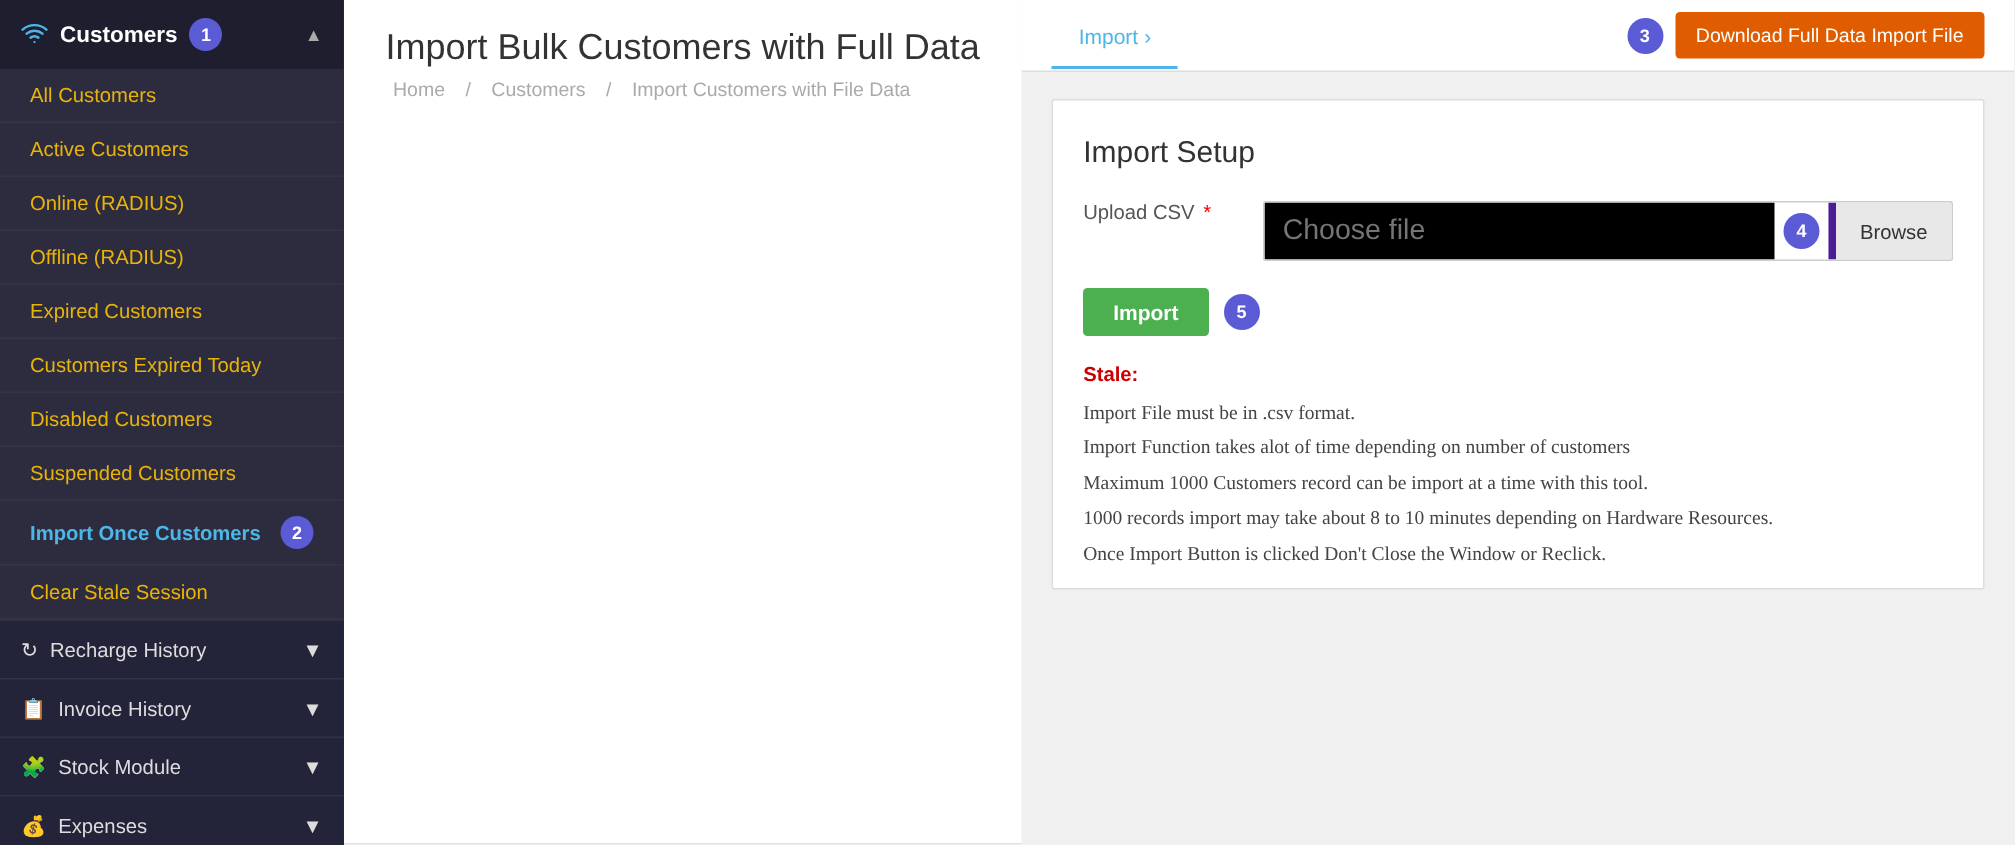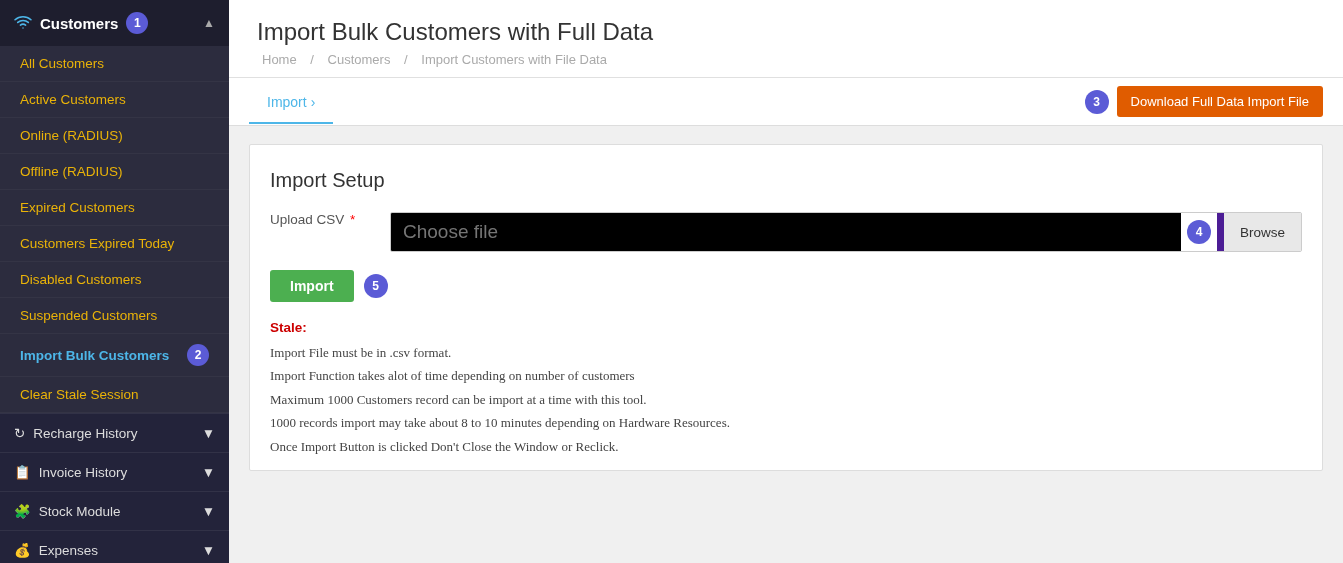--- a/index.html
+++ b/index.html
@@ -69,21 +69,21 @@
       font-size: 13.5px;
       border-top: 1px solid rgba(255,255,255,0.07);
     }
     .sidebar-section-header .section-icon { margin-right: 8px; }
     .sidebar-section-header-left { display: flex; align-items: center; }
 
     
     .main {
       flex: 1;
       display: flex;
-      flex-direction: column;
+      flex-direction: row;
       background: #f0f0f0;
       overflow-y: auto;
     }
     .page-header {
       background: #fff;
       padding: 18px 28px 10px 28px;
       border-bottom: 1px solid #e0e0e0;
     }
     .page-title {
       font-size: 24px;
@@ -200,21 +200,21 @@
       padding: 8px 12px;
       font-size: 19px;
       color: #888;
       background: #000000;
       border: none;
       outline: none;
     }
     .file-browse-btn {
       background: #e8e8e8;
       border: none;
-      border-left: 7px solid #4c1d95;
+      border-left: 5px solid #4c1d95;
       padding: 8px 16px;
       cursor: pointer;
       font-size: 13.5px;
       color: #333;
     }
 
     
     .import-btn-row {
       display: flex;
       align-items: center;
@@ -269,21 +269,21 @@
   <div>
     <div class="sidebar-nav-item">All Customers</div>
     <div class="sidebar-nav-item">Active Customers</div>
     <div class="sidebar-nav-item">Online (RADIUS)</div>
     <div class="sidebar-nav-item">Offline (RADIUS)</div>
     <div class="sidebar-nav-item">Expired Customers</div>
     <div class="sidebar-nav-item">Customers Expired Today</div>
     <div class="sidebar-nav-item">Disabled Customers</div>
     <div class="sidebar-nav-item">Suspended Customers</div>
     <div class="sidebar-nav-item active" style="display:flex;align-items:center;justify-content:space-between;">
-      <span>Import Bulk Customers</span>
+      <span>Import Once Customers</span>
       <span class="badge">2</span>
     </div>
     <div class="sidebar-nav-item">Clear Stale Session</div>
   </div>
 
   <div class="sidebar-section-header">
     <div class="sidebar-section-header-left">
       <span class="section-icon">↻</span>
       <span>Recharge History</span>
     </div>

